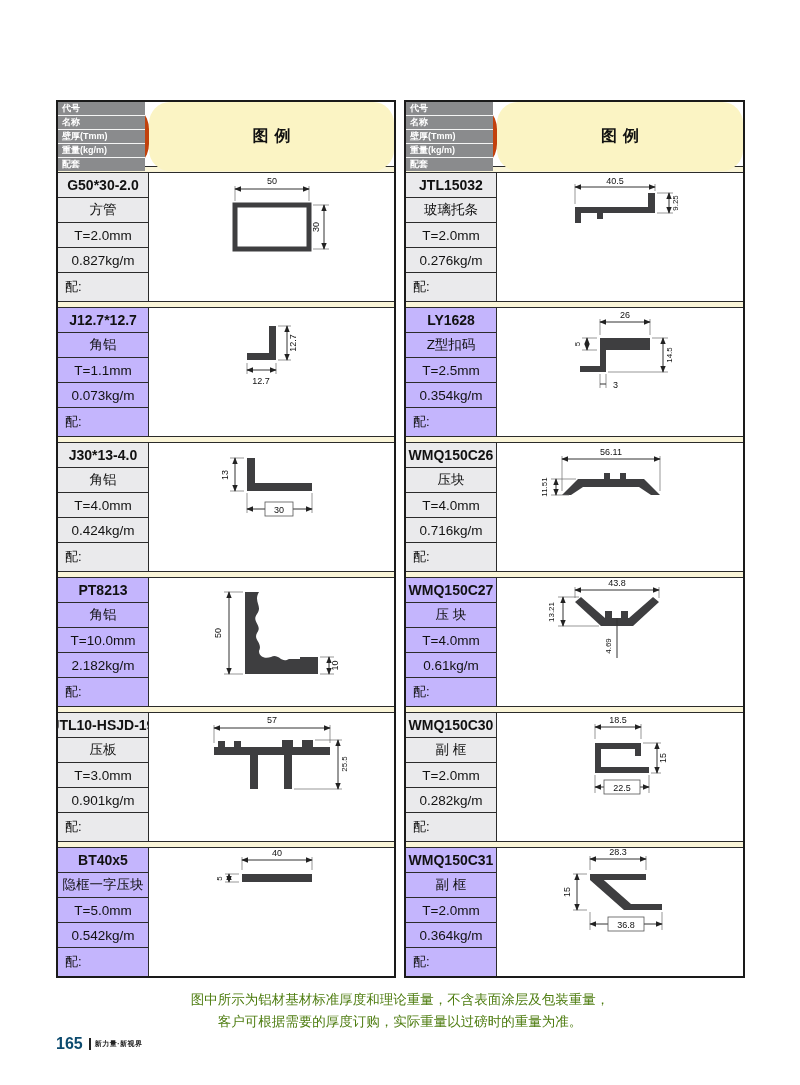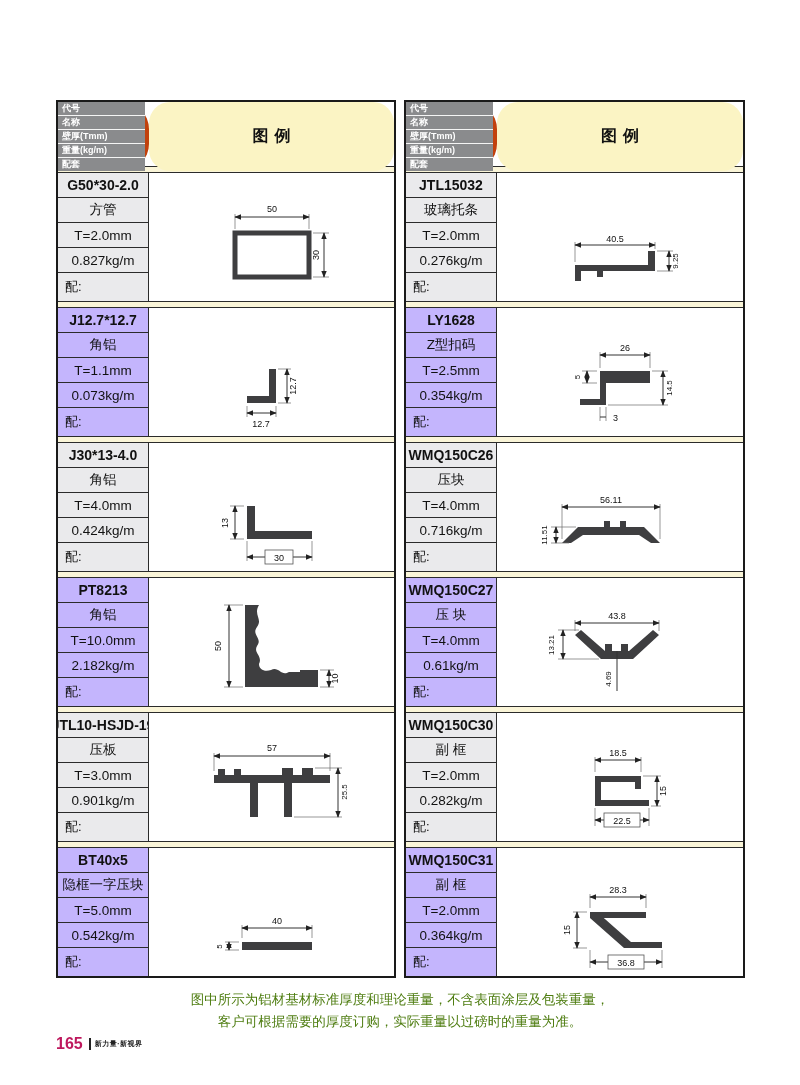--- a/index.html
+++ b/index.html
@@ -19,32 +19,32 @@
   .sep{height:7px;background:#faf5d8;border-top:1px solid #2b2b2b;border-bottom:1px solid #2b2b2b;box-sizing:border-box;}
   .brow{display:grid;grid-template-columns:91px 1fr;height:128px;}
   .labels{display:flex;flex-direction:column;border-right:1px solid #2b2b2b;box-sizing:border-box;}
   .lcell{box-sizing:border-box;height:25px;border-bottom:1px solid #2b2b2b;display:flex;
          align-items:center;justify-content:center;font-size:13.5px;overflow:hidden;white-space:nowrap;}
   .lcell.code{font-weight:bold;font-size:14px;}
   .lcell.match{flex:1;border-bottom:none;justify-content:flex-start;align-items:flex-start;
                padding:5px 0 0 7px;font-size:13px;}
   .row-gray  .lcell{background:#eaeaec;}
   .row-yellow .lcell{background:#c4b5fd;}
-  .diagram{display:flex;align-items:flex-end;justify-content:center;background:#fff;}
+  .diagram{display:flex;align-items:flex-start;justify-content:center;background:#fff;}
   .prof{fill:#3e3e40;stroke:none;}
   .wall{fill:#ffffff;stroke:#3e3e40;stroke-width:5;}
   .dim{stroke:#333;stroke-width:1;}
   .ext{stroke:#6b6b6b;stroke-width:0.7;}
   .dbox{fill:#ffffff;stroke:#555;stroke-width:0.8;}
   text.dt{font-family:"Liberation Sans","DejaVu Sans",sans-serif;font-size:9px;fill:#111;}
   text.dt.sm{font-size:8px;}
   .note{position:absolute;left:0;top:989px;width:100%;text-align:center;font-size:13.5px;
         line-height:22px;color:#4d7c0f;}
   .pagenum{position:absolute;left:56px;top:1035px;display:flex;align-items:center;}
-  .pn-num{font-weight:bold;font-size:16px;color:#be185d;}
+  .pn-num{font-weight:bold;font-size:16px;color:#0c4a6e;}
   .pn-bar{width:2px;height:12px;background:#222;margin:0 4px 0 6px;}
   .pn-brand{font-size:7px;font-weight:bold;color:#222;letter-spacing:0.5px;}
 </style>
 </head>
 <body>
 
 <svg width="0" height="0" style="position:absolute" aria-hidden="true">
   <defs>
     <marker id="arr" viewBox="0 0 10 10" refX="9" refY="5" markerWidth="7" markerHeight="7" orient="auto-start-reverse">
       <path d="M0,1 L10,5 L0,9 z" fill="#222"></path>

